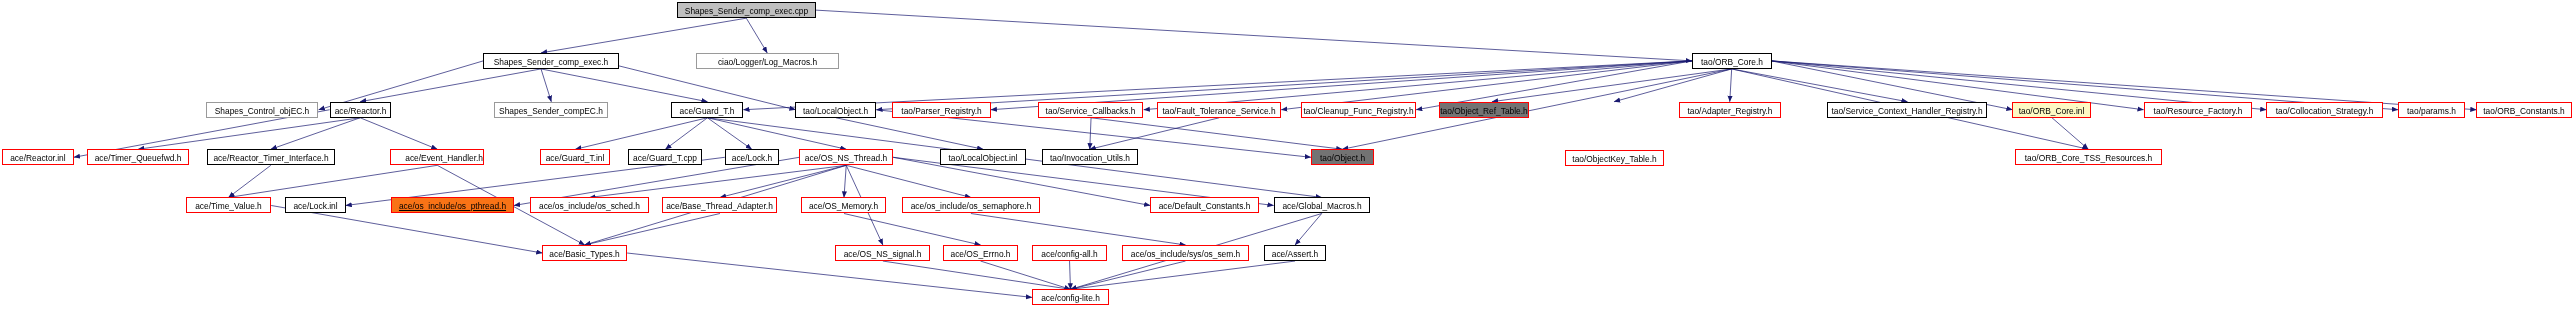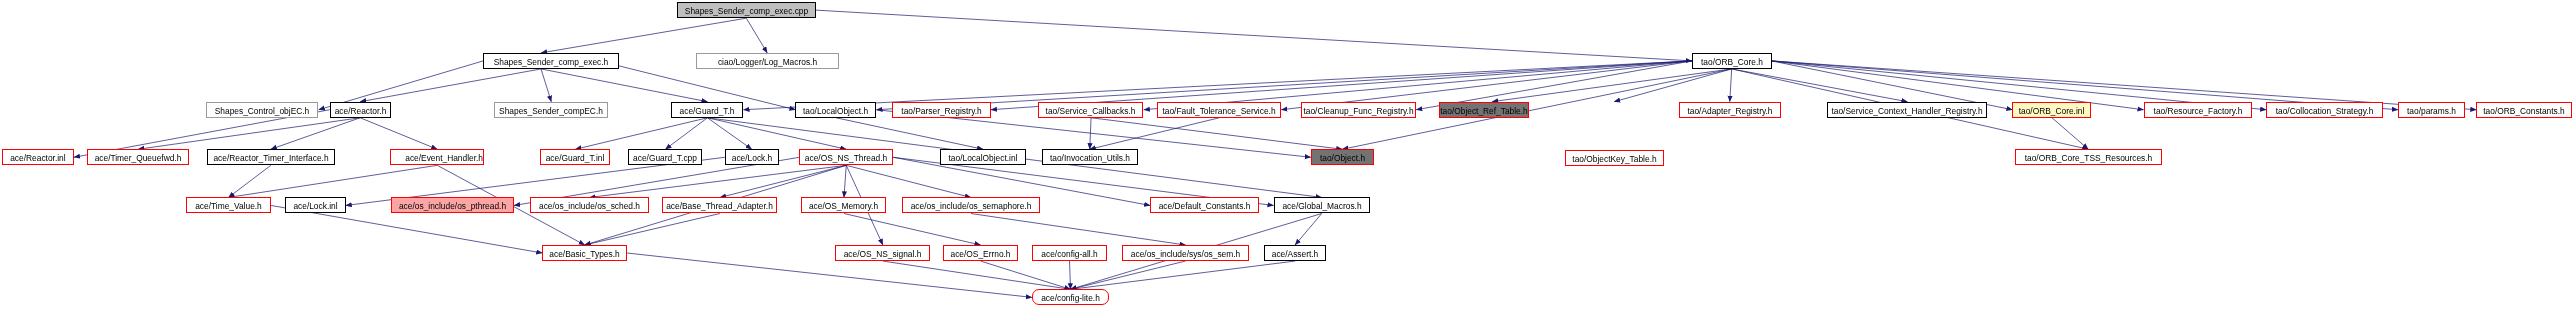--- a/index.html
+++ b/index.html
@@ -132,29 +132,29 @@
       <div class="node" style="left: 540px; top: 149px; width: 70px; border-color: rgb(255, 0, 0); background: rgb(255, 255, 255);"><span>ace/Guard_T.inl</span></div>
       <div class="node" style="left: 628px; top: 149px; width: 74px; border-color: rgb(0, 0, 0); background: rgb(255, 255, 255);"><span>ace/Guard_T.cpp</span></div>
       <div class="node" style="left: 725px; top: 149px; width: 54px; border-color: rgb(0, 0, 0); background: rgb(255, 255, 255);"><span>ace/Lock.h</span></div>
       <div class="node" style="left: 799px; top: 149px; width: 94px; border-color: rgb(255, 0, 0); background: rgb(255, 255, 255);"><span>ace/OS_NS_Thread.h</span></div>
       <div class="node" style="left: 940px; top: 149px; width: 86px; border-color: rgb(0, 0, 0); background: rgb(255, 255, 255);"><span>tao/LocalObject.inl</span></div>
       <div class="node" style="left: 1042px; top: 149px; width: 96px; border-color: rgb(0, 0, 0); background: rgb(255, 255, 255);"><span>tao/Invocation_Utils.h</span></div>
       <div class="node" style="left: 1311px; top: 149px; width: 63px; border-color: rgb(255, 0, 0); background: #737373;"><span>tao/Object.h</span></div>
       <div class="node" style="left: 2015px; top: 149px; width: 147px; border-color: rgb(255, 0, 0); background: rgb(255, 255, 255);"><span>tao/ORB_Core_TSS_Resources.h</span></div>
       <div class="node" style="left: 186px; top: 197px; width: 85px; border-color: rgb(255, 0, 0); background: rgb(255, 255, 255);"><span>ace/Time_Value.h</span></div>
       <div class="node" style="left: 285px; top: 197px; width: 61px; border-color: rgb(0, 0, 0); background: rgb(255, 255, 255);"><span>ace/Lock.inl</span></div>
-      <div class="node" style="left: 391px; top: 197px; width: 123px; border-color: rgb(255, 0, 0); background: #fca5a5;"><span>ace/os_include/os_pthread.h</span></div>
+      <div class="node" style="left: 391px; top: 197px; width: 123px; border-color: rgb(255, 0, 0); background: #f97316; text-decoration: underline;"><span>ace/os_include/os_pthread.h</span></div>
       <div class="node" style="left: 530px; top: 197px; width: 119px; border-color: rgb(255, 0, 0); background: rgb(255, 255, 255);"><span>ace/os_include/os_sched.h</span></div>
       <div class="node" style="left: 662px; top: 197px; width: 115px; border-color: rgb(255, 0, 0); background: rgb(255, 255, 255);"><span>ace/Base_Thread_Adapter.h</span></div>
       <div class="node" style="left: 801px; top: 197px; width: 85px; border-color: rgb(255, 0, 0); background: rgb(255, 255, 255);"><span>ace/OS_Memory.h</span></div>
       <div class="node" style="left: 902px; top: 197px; width: 138px; border-color: rgb(255, 0, 0); background: rgb(255, 255, 255);"><span>ace/os_include/os_semaphore.h</span></div>
       <div class="node" style="left: 1150px; top: 197px; width: 109px; border-color: rgb(255, 0, 0); background: rgb(255, 255, 255);"><span>ace/Default_Constants.h</span></div>
       <div class="node" style="left: 1274px; top: 197px; width: 96px; border-color: rgb(0, 0, 0); background: rgb(255, 255, 255);"><span>ace/Global_Macros.h</span></div>
       <div class="node" style="left: 542px; top: 245px; width: 85px; border-color: rgb(255, 0, 0); background: rgb(255, 255, 255);"><span>ace/Basic_Types.h</span></div>
       <div class="node" style="left: 835px; top: 245px; width: 95px; border-color: rgb(255, 0, 0); background: rgb(255, 255, 255);"><span>ace/OS_NS_signal.h</span></div>
       <div class="node" style="left: 943px; top: 245px; width: 75px; border-color: rgb(255, 0, 0); background: rgb(255, 255, 255);"><span>ace/OS_Errno.h</span></div>
       <div class="node" style="left: 1032px; top: 245px; width: 75px; border-color: rgb(255, 0, 0); background: rgb(255, 255, 255);"><span>ace/config-all.h</span></div>
       <div class="node" style="left: 1122px; top: 245px; width: 127px; border-color: rgb(255, 0, 0); background: rgb(255, 255, 255);"><span>ace/os_include/sys/os_sem.h</span></div>
       <div class="node" style="left: 1264px; top: 245px; width: 62px; border-color: rgb(0, 0, 0); background: rgb(255, 255, 255);"><span>ace/Assert.h</span></div>
-      <div class="node" style="left: 1032px; top: 289px; width: 77px; border-color: rgb(255, 0, 0); background: rgb(255, 255, 255); border-radius: 7px;"><span>ace/config-lite.h</span></div>
+      <div class="node" style="left: 1032px; top: 289px; width: 77px; border-color: rgb(255, 0, 0); background: rgb(255, 255, 255);"><span>ace/config-lite.h</span></div>
     </div>
 </div>
 
 
 </body></html>

